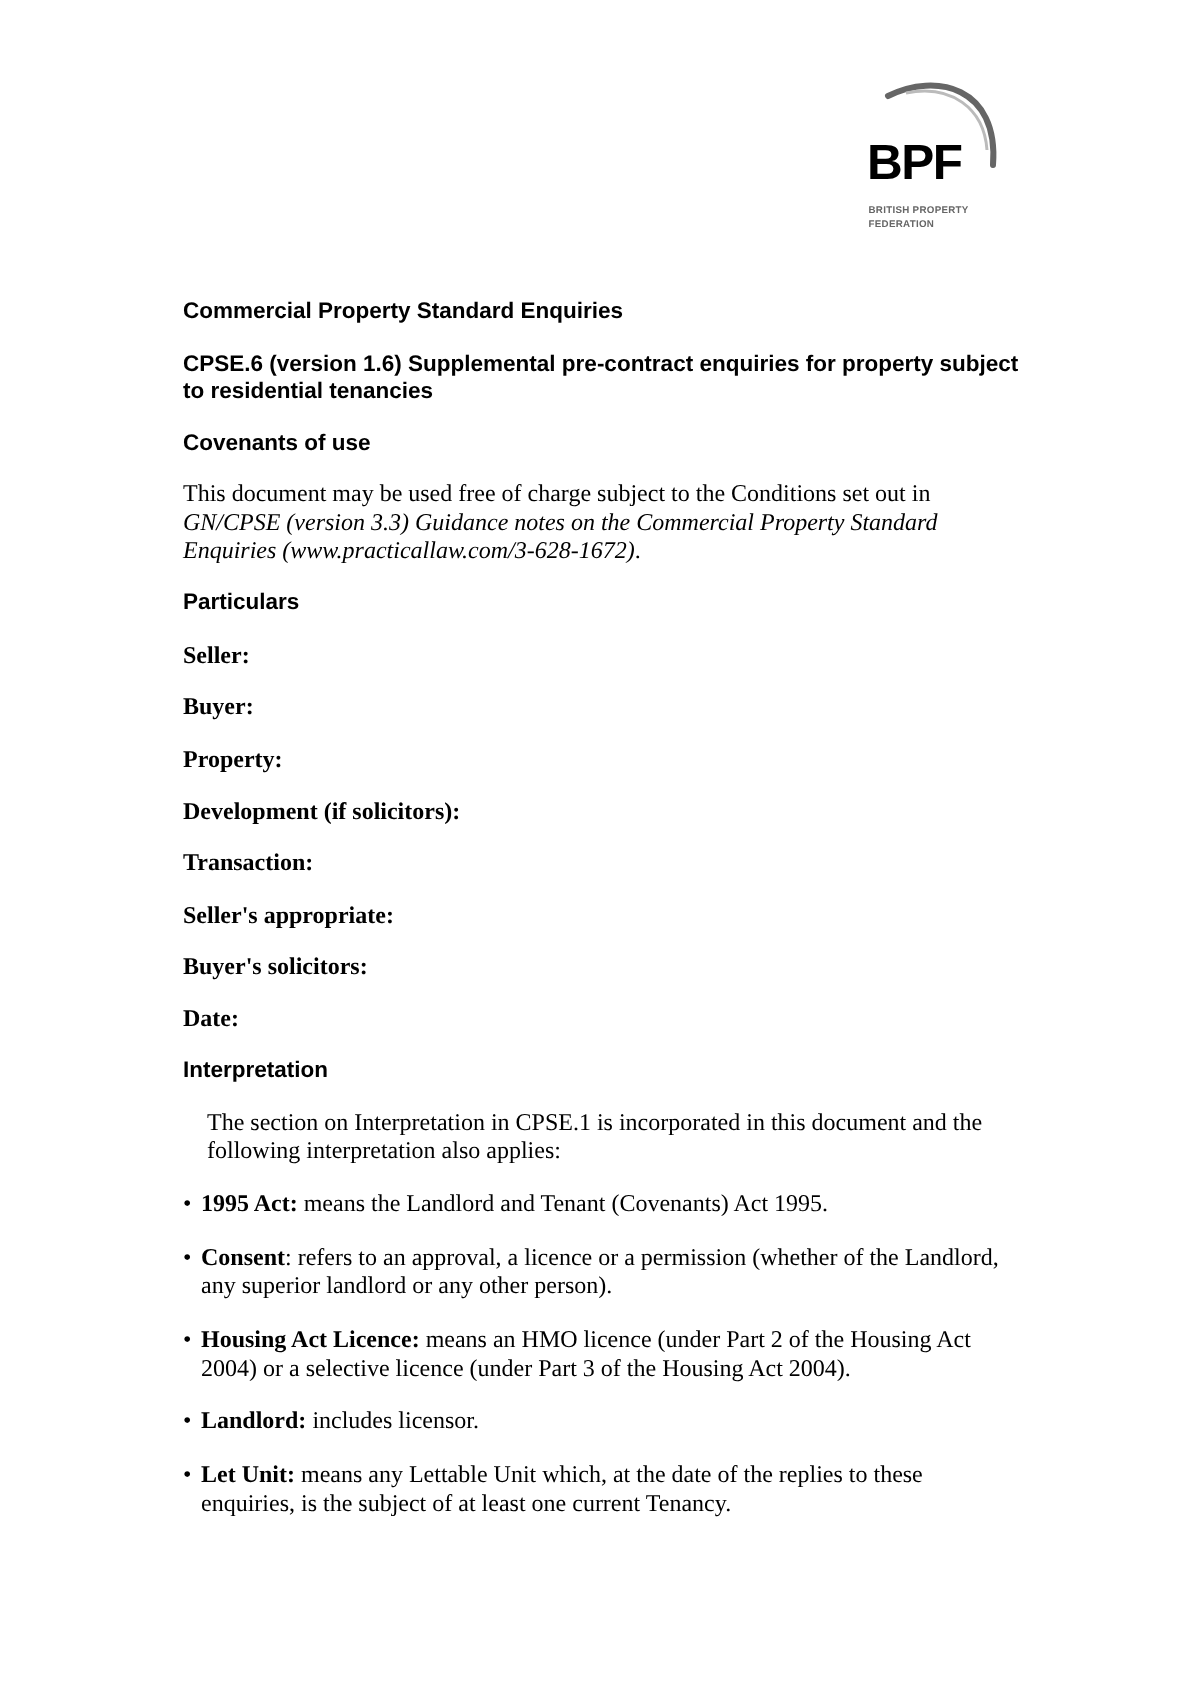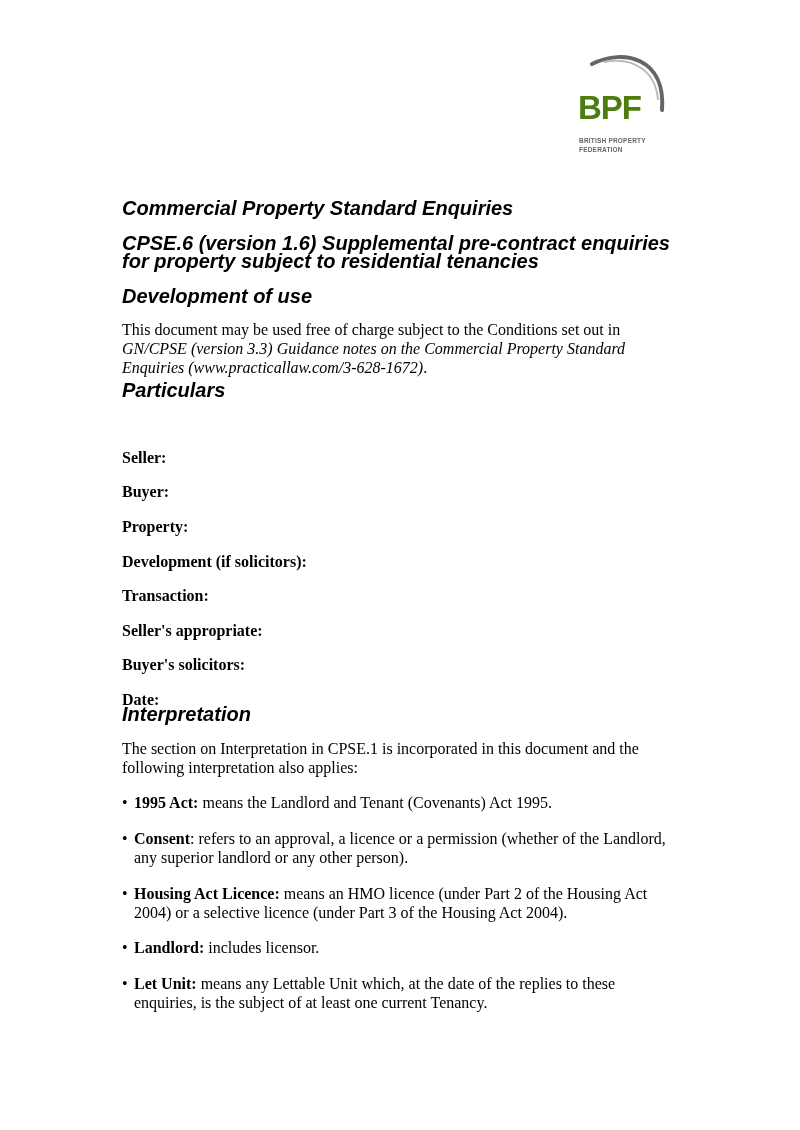--- a/index.html
+++ b/index.html
@@ -1,24 +1,24 @@
 <!DOCTYPE html>
 <html><head>
 <meta charset="utf-8">
 <style>
   html, body { margin: 0; padding: 0; background: #ffffff; }
   body { width: 800px; height: 1130px; position: relative; overflow: hidden; color: #000; }
   .logo { position: absolute; left: 574px; top: 52px; width: 100px; height: 110px; }
   .logo svg { position: absolute; left: 0; top: 0; }
-  .logo .bpf { position: absolute; left: 4px; top: 37px; font-family: "Liberation Sans", sans-serif; font-weight: bold; font-size: 33px; color: #4d7c0f; letter-spacing: -1px; }
+  .logo .bpf { position: absolute; left: 4px; top: 37px; font-family: "Liberation Sans", sans-serif; font-weight: bold; font-size: 33px; color: #000000; letter-spacing: -1px; }
   .logo .sub { position: absolute; left: 5px; top: 84px; font-family: "Liberation Sans", sans-serif; font-size: 6.5px; color: #666; line-height: 9px; letter-spacing: 0.2px; font-weight: bold; }
-  .h { position: absolute; left: 122px; font-family: "Liberation Sans", sans-serif; font-weight: bold; font-size: 20px; line-height: 18px; font-style: italic; }
+  .h { position: absolute; left: 122px; font-family: "Liberation Sans", sans-serif; font-weight: bold; font-size: 15px; line-height: 18px; }
   .p { position: absolute; left: 122px; width: 560px; font-family: "Liberation Serif", serif; font-size: 16px; line-height: 19px; }
   .p i { font-style: italic; }
-  .field { position: absolute; left: 122px; font-family: "Liberation Serif", serif; font-weight: bold; font-size: 16px; line-height: 19px; margin-top: 20px; }
+  .field { position: absolute; left: 122px; font-family: "Liberation Serif", serif; font-weight: bold; font-size: 16px; line-height: 19px; }
   .bullet { position: absolute; left: 122px; width: 560px; font-family: "Liberation Serif", serif; font-size: 16px; line-height: 19px; }
   .bullet .dot { position: absolute; left: 0; top: 0; }
   .bullet .txt { position: absolute; left: 12px; width: 540px; }
   .bullet b { font-weight: bold; }
 </style>
 </head>
 <body>
 
 <div class="logo">
   <svg width="100" height="80" viewBox="0 0 100 80">
@@ -27,37 +27,37 @@
   </svg>
   <div class="bpf">BPF</div>
   <div class="sub">
     <div>BRITISH PROPERTY</div>
     <div>FEDERATION</div>
   </div>
 </div>
 
 <div class="h" style="top:199px;">Commercial Property Standard Enquiries</div>
 <div class="h" style="top:234px; width:560px;">CPSE.6 (version 1.6) Supplemental pre-contract enquiries for property subject to residential tenancies</div>
-<div class="h" style="top:287px;">Development of use</div>
+<div class="h" style="top:287px;">Covenants of use</div>
 
 <div class="p" style="top:320px;"><span>This document may be used free of charge subject to the Conditions set out in </span><i>GN/CPSE (version 3.3) Guidance notes on the Commercial Property Standard Enquiries (www.practicallaw.com/3-628-1672)</i><span>.</span></div>
 
-<div class="h" style="top:381px;text-align:center;">Particulars</div>
+<div class="h" style="top:393px;text-align:center;">Particulars</div>
 
 <div class="field" style="top:428px;">Seller:</div>
 <div class="field" style="top:462px;">Buyer:</div>
 <div class="field" style="top:497px;">Property:</div>
 <div class="field" style="top:532px;">Development (if solicitors):</div>
 <div class="field" style="top:566px;">Transaction:</div>
 <div class="field" style="top:601px;">Seller's appropriate:</div>
 <div class="field" style="top:635px;">Buyer's solicitors:</div>
 <div class="field" style="top:670px;">Date:</div>
 
 <div class="h" style="top:705px;">Interpretation</div>
-<div class="p" style="top:739px;">The section on Interpretation in CPSE.1 is incorporated in this document and the following interpretation also applies:</div>
+<div class="p" style="top:739px;margin-left:16px;">The section on Interpretation in CPSE.1 is incorporated in this document and the following interpretation also applies:</div>
 
 <div class="bullet" style="top:793px;">
   <span class="dot">•</span>
   <span class="txt"><b>1995 Act:</b><span> means the Landlord and Tenant (Covenants) Act 1995.</span></span>
 </div>
 <div class="bullet" style="top:829px;">
   <span class="dot">•</span>
   <span class="txt"><b>Consent</b><span>: refers to an approval, a licence or a permission (whether of the Landlord, any superior landlord or any other person).</span></span>
 </div>
 <div class="bullet" style="top:884px;">

